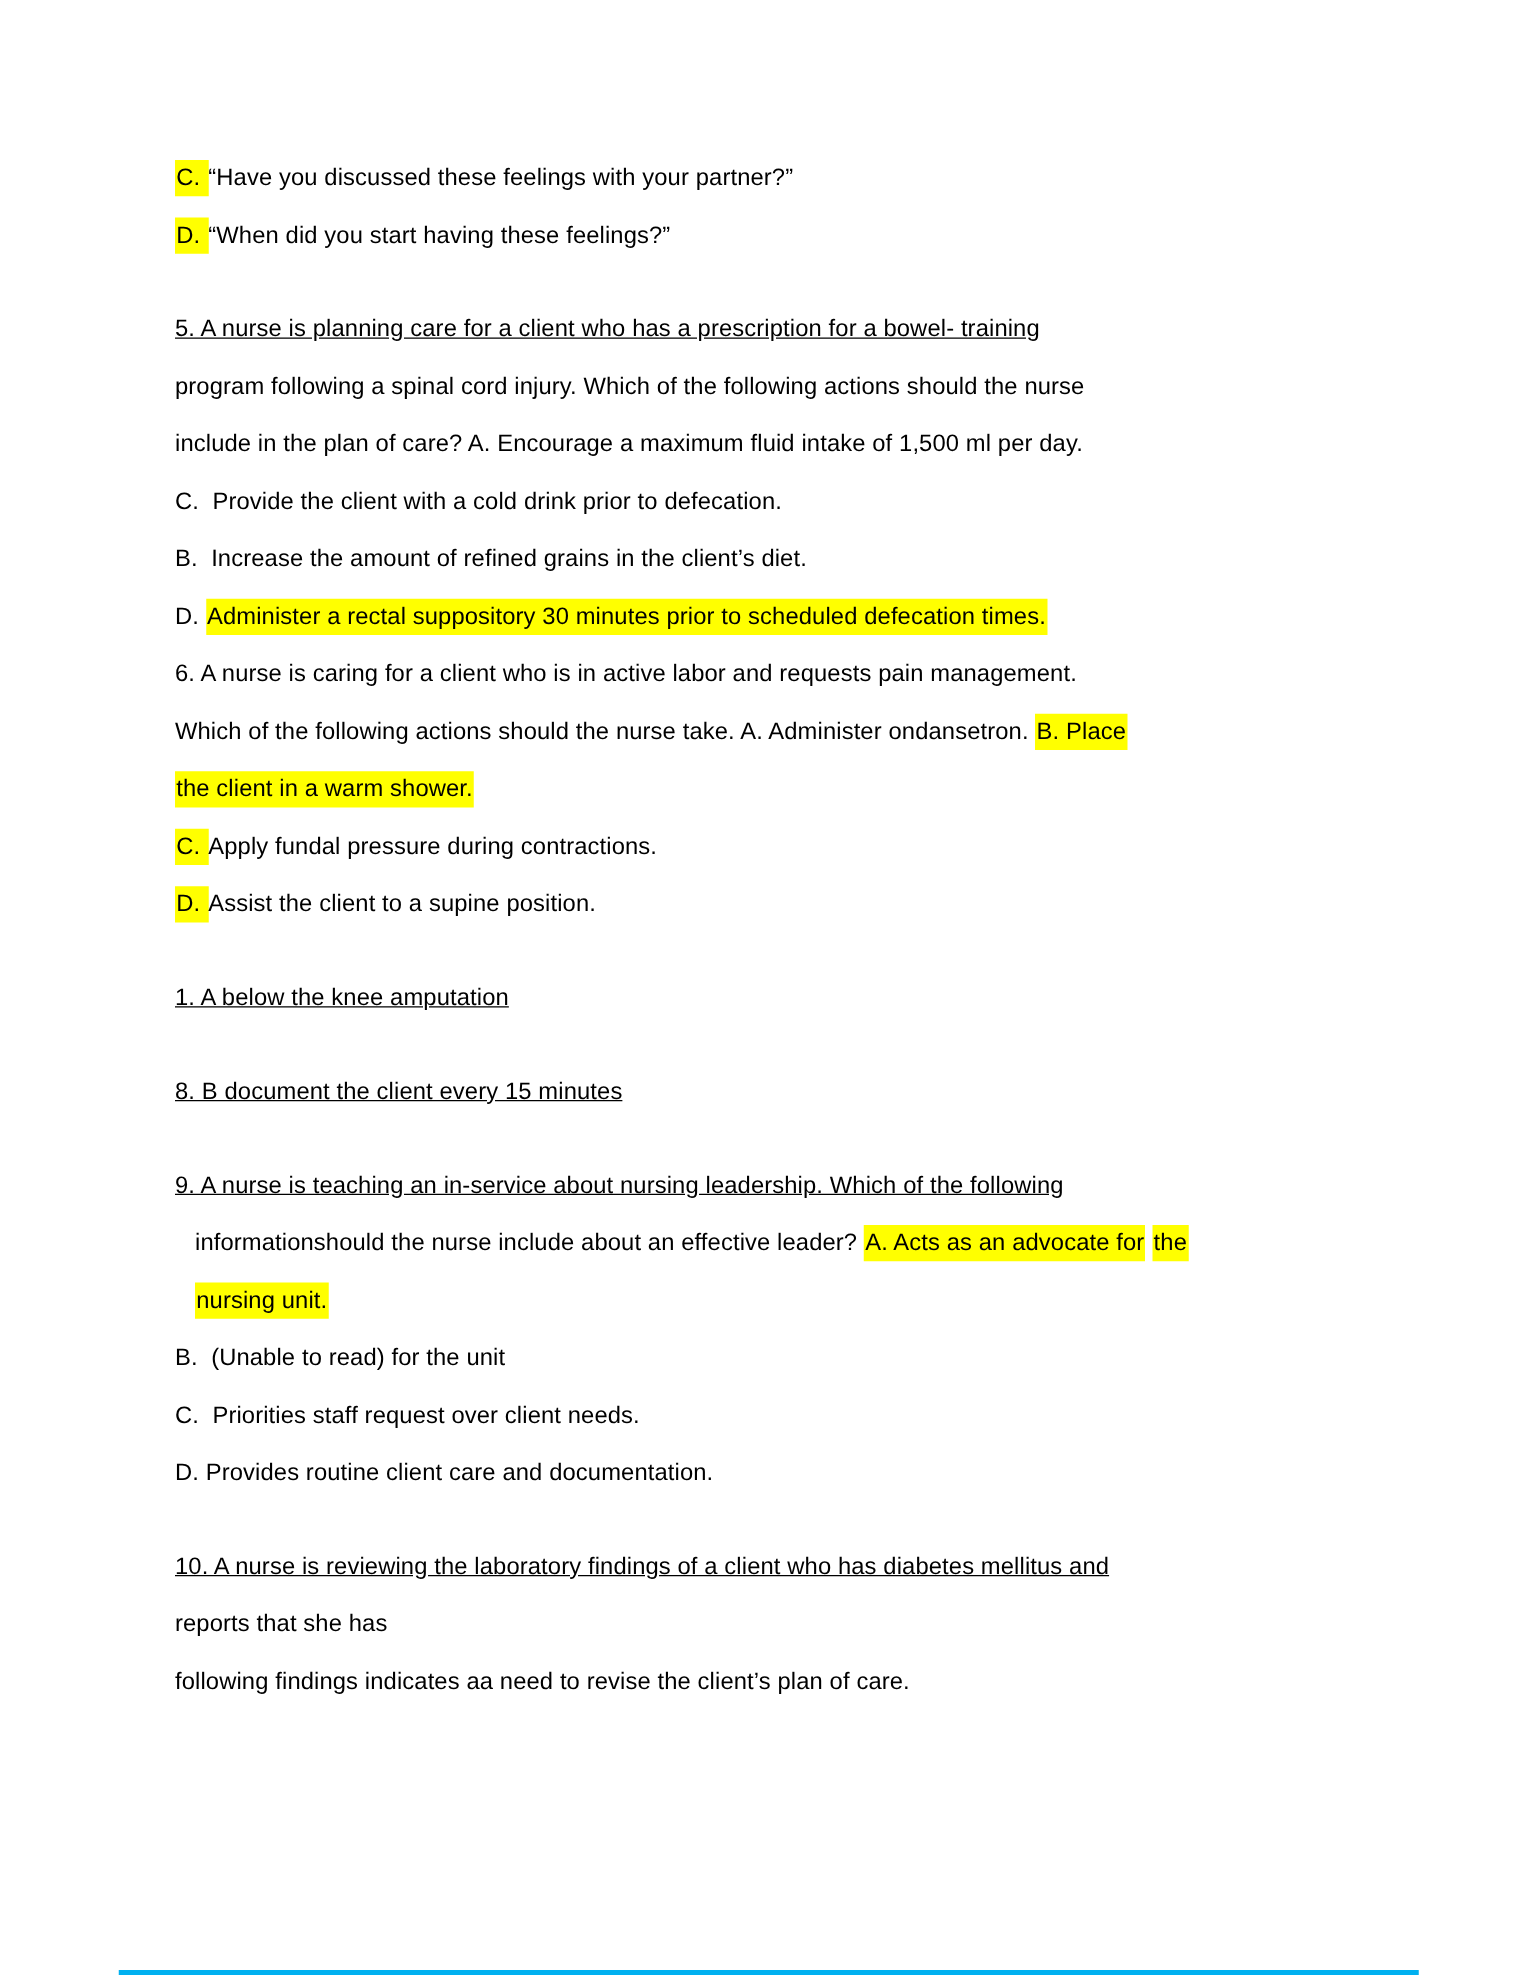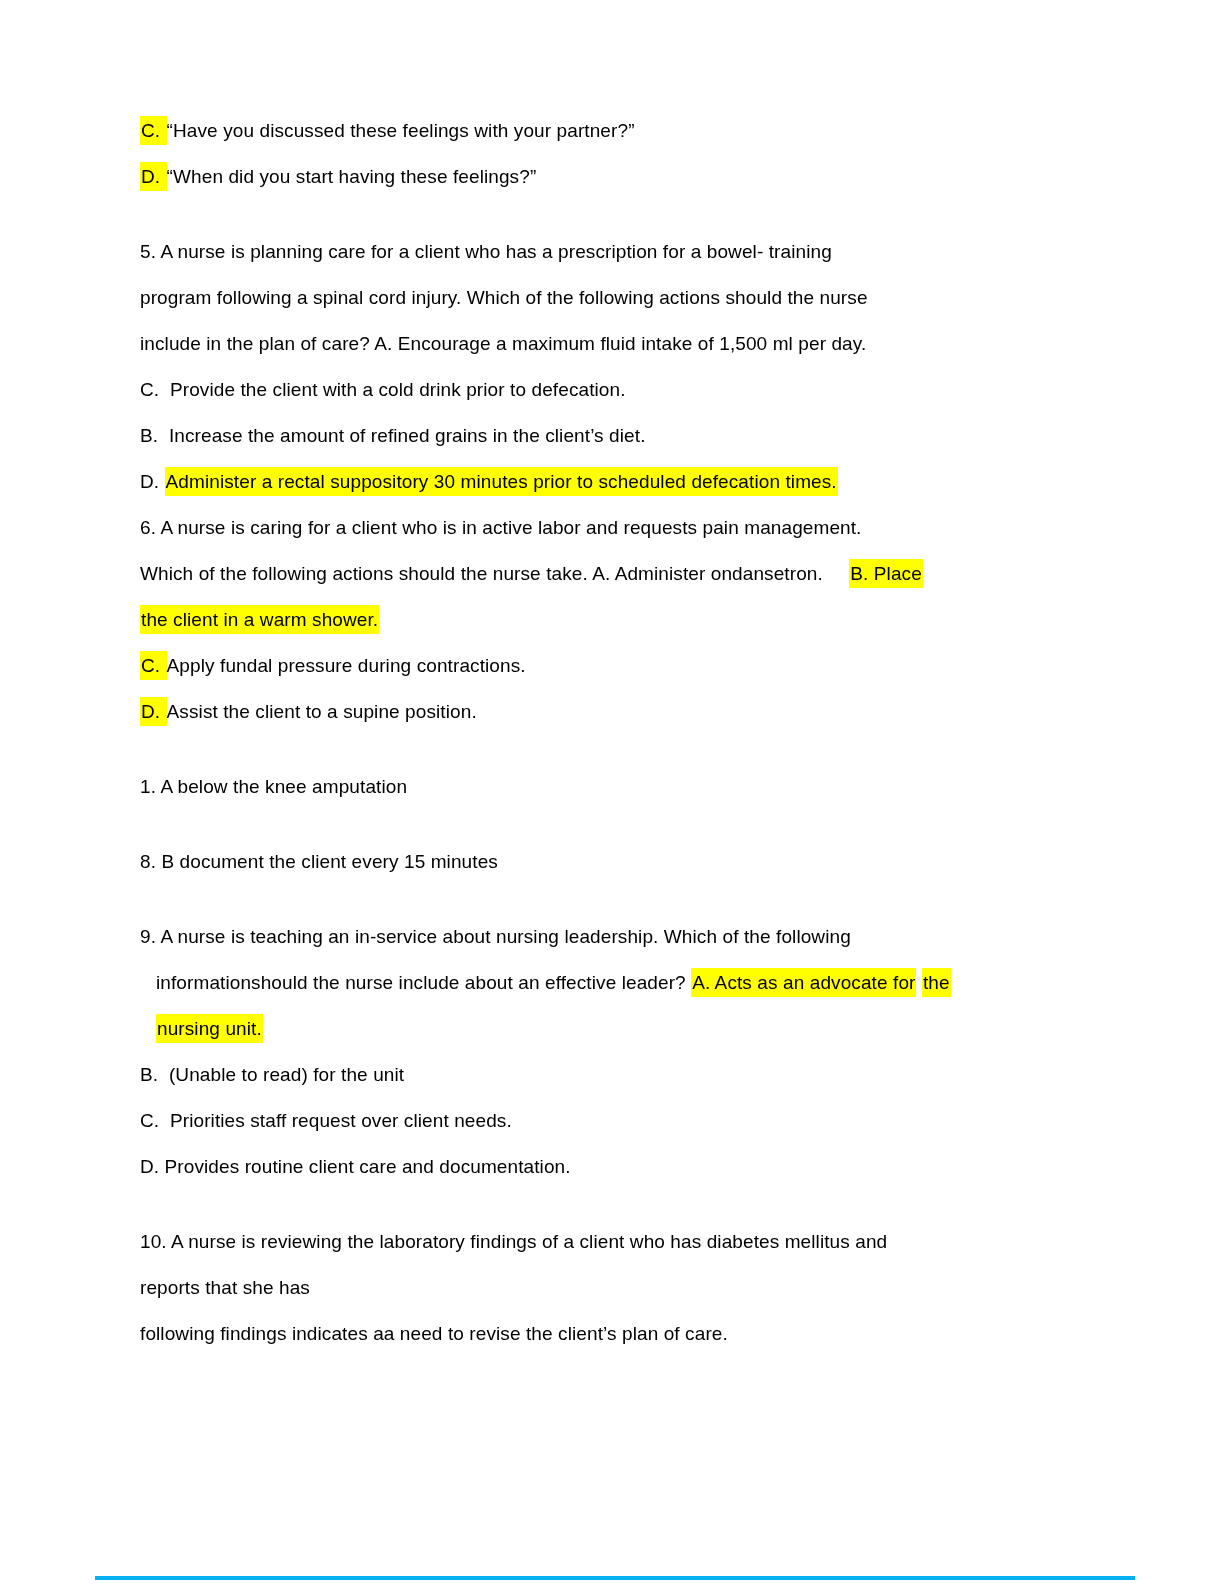--- a/index.html
+++ b/index.html
@@ -17,33 +17,34 @@
   .page {
     position: relative;
     width: 1224px;
     height: 1584px;
     background: #ffffff;
     overflow: hidden;
   }
   .doc-body {
     position: absolute;
     left: 140px;
-    top: 108px;
+    top: 120px;
     width: 960px;
     font-size: 19px;
     color: #000000;
   }
   .line {
     min-height: 46px;
     line-height: 46px;
     white-space: pre-wrap;
     letter-spacing: 0.1px;
   }
   .line.gap {
     margin-top: 29px;
+    text-decoration: underline;
   }
   .line.indent {
     padding-left: 16px;
   }
   .hl {
     background: #ffff00;
     padding: 4px 1px;
   }
   .page-divider {
     position: absolute;
@@ -61,21 +62,21 @@
   <div class="doc-body" id="doc-body">
       <div class="line"><span class="hl" style="background: rgb(255, 255, 0);">C. </span><span class="plain">“Have you discussed these feelings with your partner?”</span></div>
       <div class="line"><span class="hl" style="background: rgb(255, 255, 0);">D. </span><span class="plain">“When did you start having these feelings?”</span></div>
       <div class="line gap"><span class="plain">5. A nurse is planning care for a client who has a prescription for a bowel- training</span></div>
       <div class="line"><span class="plain">program following a spinal cord injury. Which of the following actions should the nurse</span></div>
       <div class="line"><span class="plain">include in the plan of care? A. Encourage a maximum fluid intake of 1,500 ml per day.</span></div>
       <div class="line"><span class="plain">C.  Provide the client with a cold drink prior to defecation.</span></div>
       <div class="line"><span class="plain">B.  Increase the amount of refined grains in the client’s diet.</span></div>
       <div class="line"><span class="plain">D. </span><span class="hl" style="background: rgb(255, 255, 0); text-align: center;">Administer a rectal suppository 30 minutes prior to scheduled defecation times.</span></div>
       <div class="line"><span class="plain">6. A nurse is caring for a client who is in active labor and requests pain management.</span></div>
-      <div class="line"><span class="plain">Which of the following actions should the nurse take. A. Administer ondansetron. </span><span class="hl" style="background: rgb(255, 255, 0); margin-left: 21px;">B. Place</span></div>
+      <div class="line"><span class="plain">Which of the following actions should the nurse take. A. Administer ondansetron. </span><span class="hl" style="background: rgb(255, 255, 0);">B. Place</span></div>
       <div class="line"><span class="hl" style="background: rgb(255, 255, 0);">the client in a warm shower.</span></div>
       <div class="line"><span class="hl" style="background: rgb(255, 255, 0);">C. </span><span class="plain">Apply fundal pressure during contractions.</span></div>
       <div class="line"><span class="hl" style="background: rgb(255, 255, 0);">D. </span><span class="plain">Assist the client to a supine position.</span></div>
       <div class="line gap"><span class="plain">1. A below the knee amputation</span></div>
       <div class="line gap"><span class="plain">8. B document the client every 15 minutes</span></div>
       <div class="line gap"><span class="plain">9. A nurse is teaching an in-service about nursing leadership. Which of the following</span></div>
       <div class="line indent"><span class="plain">informationshould the nurse include about an effective leader? </span><span class="hl" style="background: rgb(255, 255, 0);">A. Acts as an advocate for</span><span class="plain"> </span><span class="hl" style="background: rgb(255, 255, 0); text-align: right;">the</span></div>
       <div class="line indent"><span class="hl" style="background: rgb(255, 255, 0);">nursing unit.</span></div>
       <div class="line"><span class="plain">B.  (Unable to read) for the unit</span></div>
       <div class="line"><span class="plain">C.  Priorities staff request over client needs.</span></div>

